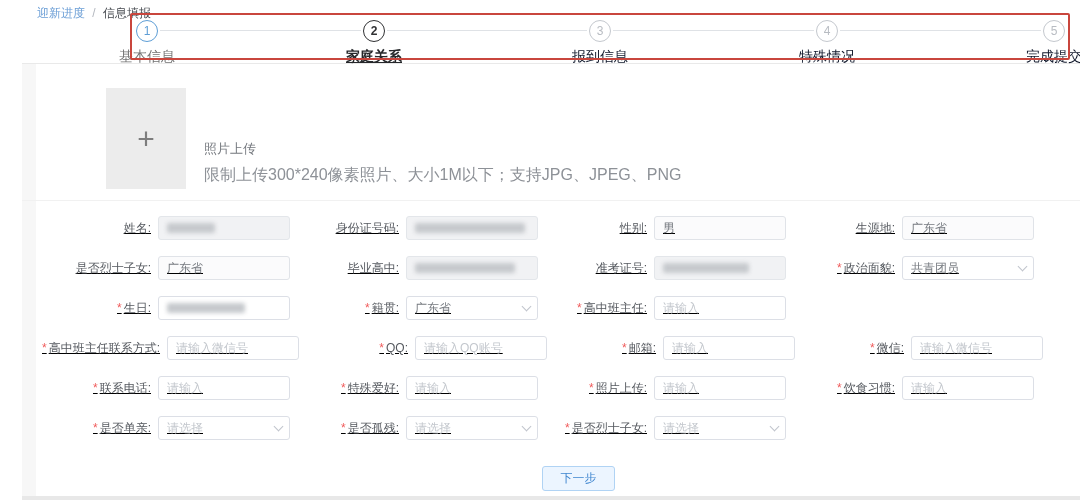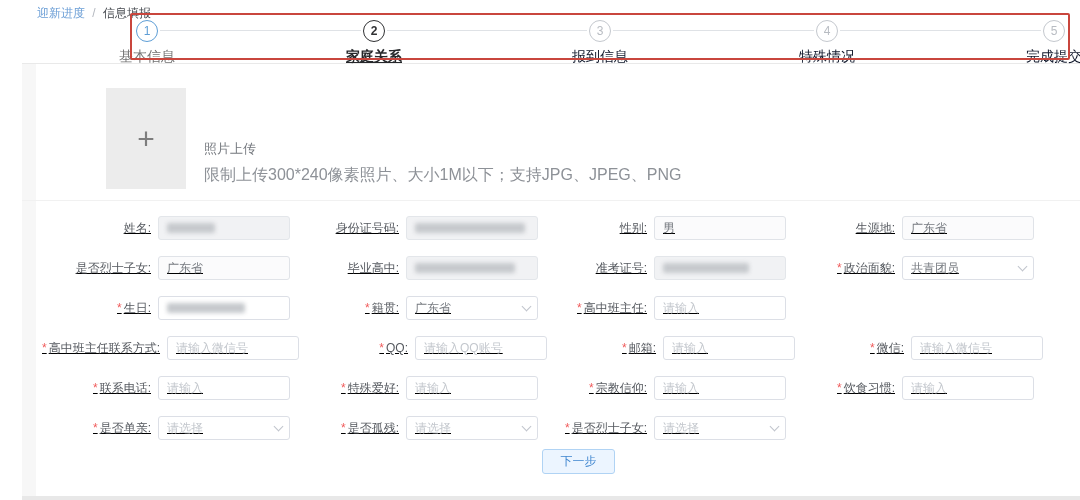--- a/index.html
+++ b/index.html
@@ -54,21 +54,21 @@
   .field.gray { background:#f1f2f4; border-color:#e3e6ea; }
   .field.lite { background:#fbfbfc; border-color:#e0e3e8; }
   .field .value { color:#75797f; overflow:hidden; white-space:nowrap; }
   .field .placeholder { color:#c3c7cd; overflow:hidden; white-space:nowrap; }
   .field .blur-val { height:10px; background:#c6c9cd; border-radius:2px; filter:blur(2px); }
   .field.select { cursor:pointer; }
   .chevron { position:absolute; right:7px; top:50%; width:7px; height:7px; margin-top:-5px;
     border-right:1px solid #c0c4cc; border-bottom:1px solid #c0c4cc; transform:rotate(45deg); }
 
   
-  .next-btn { position:absolute; left:520px; top:449px; width:73px; height:25px;
+  .next-btn { position:absolute; left:520px; top:466px; width:73px; height:25px;
     background:#ecf5ff; border:1px solid #b0d3f4; border-radius:3px;
     color:#3f86cf; font-size:12px; cursor:pointer; font-family:inherit; }
 </style>
 </head>
 <body>
 
 <div class="page">
 
   <div class="breadcrumb">
     <span class="bc-link">迎新进度</span>
@@ -224,21 +224,21 @@
             <span class="placeholder">请输入</span>
           </div>
         </div>
         <div class="cell">
           <div class="flabel"><span class="req">*</span><span>特殊爱好:</span></div>
           <div class="field">
             <span class="placeholder">请输入</span>
           </div>
         </div>
         <div class="cell">
-          <div class="flabel"><span class="req">*</span><span>宗教信仰:</span></div>
+          <div class="flabel"><span class="req">*</span><span>照片上传:</span></div>
           <div class="field">
             <span class="placeholder">请输入</span>
           </div>
         </div>
         <div class="cell">
           <div class="flabel"><span class="req">*</span><span>饮食习惯:</span></div>
           <div class="field">
             <span class="placeholder">请输入</span>
           </div>
         </div>

